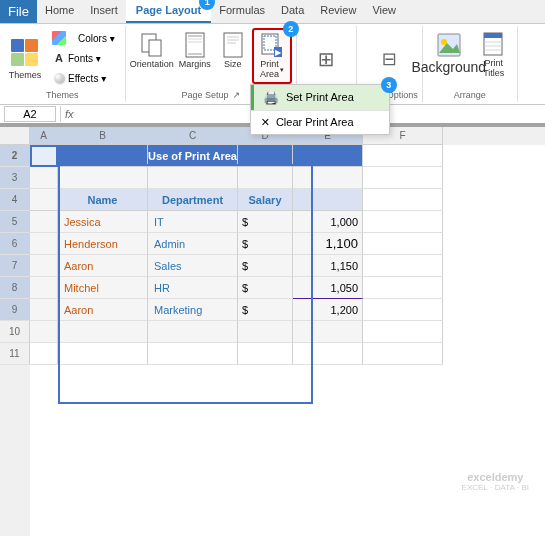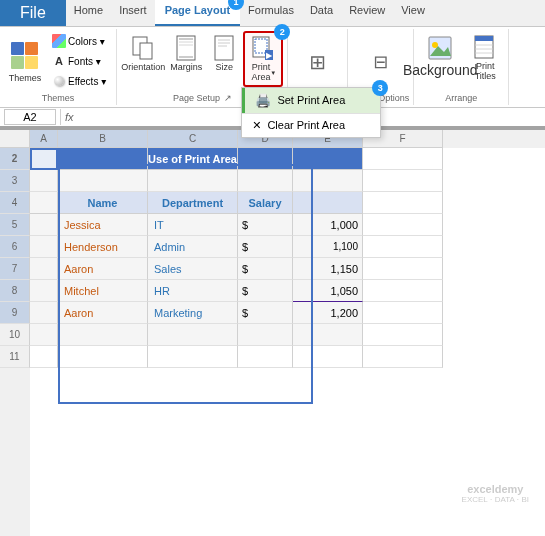--- a/index.html
+++ b/index.html
@@ -4,21 +4,21 @@
   <style>
     * { box-sizing: border-box; margin: 0; padding: 0; }
     body { font-family: 'Segoe UI', Arial, sans-serif; font-size: 11px; background: #fff; width: 545px; height: 536px; overflow: hidden; }
   </style>
 </head>
 <body>
 
 <div style="width:545px;height:536px;overflow:hidden;position:relative;background:#fff;">
 
   <div style="display:flex;background:#f0f0f0;border-bottom:1px solid #c8c8c8;padding:0;">
-    <div style="padding:4px 20px;font-size:16px;color:#fff;background:#2e75b6;cursor:pointer;">
+    <div style="padding:4px 8px;font-size:13px;color:#fff;background:#2e75b6;cursor:pointer;">
       <span>File</span>
     </div>
     <div style="padding:4px 8px;font-size:11px;color:#444;cursor:pointer;">
       <span>Home</span>
     </div>
     <div style="padding:4px 8px;font-size:11px;color:#444;cursor:pointer;">
       <span>Insert</span>
     </div>
     <div style="padding:4px 10px;font-size:11px;color:#2e75b6;font-weight:600;cursor:pointer;border-bottom:2px solid #2e75b6;background:#fff;position:relative;">
       <span>Page Layout</span>
@@ -49,21 +49,21 @@
               <div style="background:#4472c4;border-radius:1px;"></div>
               <div style="background:#ed7d31;border-radius:1px;"></div>
               <div style="background:#a9d18e;border-radius:1px;"></div>
               <div style="background:#ffd966;border-radius:1px;"></div>
             </div>
           </div>
           <div style="font-size:9px;color:#333;margin-top:1px;">Themes</div>
         </div>
 
         <div style="display:flex;flex-direction:column;gap:0px;justify-content:center;">
-          <div style="display:flex;align-items:center;gap:2px;padding:2px 3px;cursor:pointer;border-radius:2px;border:1px solid transparent;">
+          <div style="display:flex;align-items:center;gap:12px;padding:2px 3px;cursor:pointer;border-radius:2px;border:1px solid transparent;">
             <div style="width:14px;height:14px;background:linear-gradient(135deg,#ff6666 33%,#66aaff 33%,#66aaff 66%,#66ff66 66%);border-radius:1px;"></div>
             <span style="font-size:10px;">Colors ▾</span>
           </div>
           <div style="display:flex;align-items:center;gap:2px;padding:2px 3px;cursor:pointer;border-radius:2px;border:1px solid transparent;">
             <div style="width:14px;height:14px;display:flex;align-items:center;justify-content:center;font-size:11px;font-weight:bold;color:#333;">A</div>
             <span style="font-size:10px;">Fonts ▾</span>
           </div>
           <div style="display:flex;align-items:center;gap:2px;padding:2px 3px;cursor:pointer;border-radius:2px;border:1px solid transparent;">
             <div style="width:14px;height:14px;display:flex;align-items:center;justify-content:center;">
               <div style="width:10px;height:10px;border-radius:50%;background:radial-gradient(circle at 35% 35%, #fff, #aaa);box-shadow:1px 1px 2px rgba(0,0,0,0.3);"></div>
@@ -264,21 +264,21 @@
           <div style="width:55px;min-width:55px;border-bottom:1px solid #e0e0e0;border-right:1px solid #d0d0d0;background:#f5f5f5;font-size:11px;padding:0 4px;display:flex;align-items:center;">$</div>
           <div style="width:70px;min-width:70px;border-bottom:1px solid #e0e0e0;border-right:1px solid #d0d0d0;background:#f5f5f5;font-size:11px;padding:0 4px;display:flex;align-items:center;justify-content:flex-end;">1,000</div>
           <div style="width:80px;min-width:80px;border-bottom:1px solid #e0e0e0;border-right:1px solid #d0d0d0;background:#fff;"></div>
         </div>
 
         <div style="display:flex;height:22px;">
           <div style="width:28px;min-width:28px;border-bottom:1px solid #e0e0e0;border-right:1px solid #d0d0d0;background:#f5f5f5;"></div>
           <div style="width:90px;min-width:90px;border-bottom:1px solid #e0e0e0;border-right:1px solid #d0d0d0;background:#f5f5f5;color:#c55a11;font-size:11px;padding:0 6px;display:flex;align-items:center;">Henderson</div>
           <div style="width:90px;min-width:90px;border-bottom:1px solid #e0e0e0;border-right:1px solid #d0d0d0;background:#f5f5f5;color:#2e75b6;font-size:11px;padding:0 6px;display:flex;align-items:center;">Admin</div>
           <div style="width:55px;min-width:55px;border-bottom:1px solid #e0e0e0;border-right:1px solid #d0d0d0;background:#f5f5f5;font-size:11px;padding:0 4px;display:flex;align-items:center;">$</div>
-          <div style="width:70px;min-width:70px;border-bottom:1px solid #e0e0e0;border-right:1px solid #d0d0d0;background:#f5f5f5;font-size:10px;padding:0 4px;display:flex;align-items:center;justify-content:flex-end;">1,100</div>
+          <div style="width:70px;min-width:70px;border-bottom:1px solid #e0e0e0;border-right:1px solid #d0d0d0;background:#f5f5f5;font-size:13px;padding:0 4px;display:flex;align-items:center;justify-content:flex-end;">1,100</div>
           <div style="width:80px;min-width:80px;border-bottom:1px solid #e0e0e0;border-right:1px solid #d0d0d0;background:#fff;"></div>
         </div>
 
         <div style="display:flex;height:22px;">
           <div style="width:28px;min-width:28px;border-bottom:1px solid #e0e0e0;border-right:1px solid #d0d0d0;background:#f5f5f5;"></div>
           <div style="width:90px;min-width:90px;border-bottom:1px solid #e0e0e0;border-right:1px solid #d0d0d0;background:#f5f5f5;color:#c55a11;font-size:11px;padding:0 6px;display:flex;align-items:center;">Aaron</div>
           <div style="width:90px;min-width:90px;border-bottom:1px solid #e0e0e0;border-right:1px solid #d0d0d0;background:#f5f5f5;color:#2e75b6;font-size:11px;padding:0 6px;display:flex;align-items:center;">Sales</div>
           <div style="width:55px;min-width:55px;border-bottom:1px solid #e0e0e0;border-right:1px solid #d0d0d0;background:#f5f5f5;font-size:11px;padding:0 4px;display:flex;align-items:center;">$</div>
           <div style="width:70px;min-width:70px;border-bottom:1px solid #e0e0e0;border-right:1px solid #d0d0d0;background:#f5f5f5;font-size:11px;padding:0 4px;display:flex;align-items:center;justify-content:flex-end;">1,150</div>
           <div style="width:80px;min-width:80px;border-bottom:1px solid #e0e0e0;border-right:1px solid #d0d0d0;background:#fff;"></div>
@@ -319,18 +319,18 @@
           <div style="width:70px;min-width:70px;border-bottom:1px solid #e0e0e0;border-right:1px solid #d0d0d0;background:#fff;"></div>
           <div style="width:80px;min-width:80px;border-bottom:1px solid #e0e0e0;border-right:1px solid #d0d0d0;background:#fff;"></div>
         </div>
 
       </div>
     </div>
   </div>
 
   <div style="position:absolute;top:164px;left:58px;width:255px;height:240px;border:2px solid #4472c4;pointer-events:none;z-index:10;"></div>
 
-  <div style="position:absolute;bottom:32px;right:16px;opacity:0.3;font-size:10px;color:#555;display:flex;flex-direction:column;align-items:center;">
+  <div style="position:absolute;bottom:44px;right:16px;opacity:0.3;font-size:10px;color:#555;display:flex;flex-direction:column;align-items:center;">
     <span style="font-weight:bold;font-size:11px;">exceldemy</span>
     <span style="font-size:8px;">EXCEL · DATA · BI</span>
   </div>
 
 </div>
 
 </body></html>

